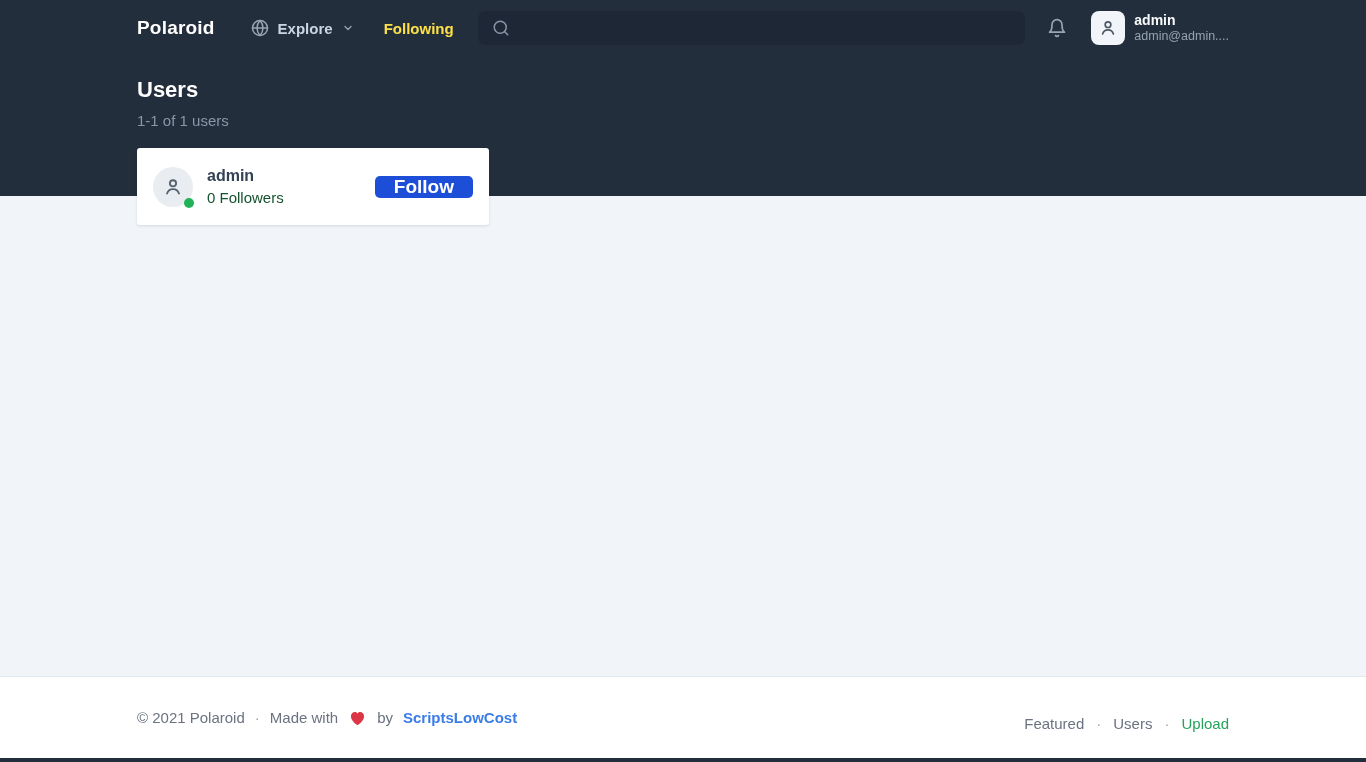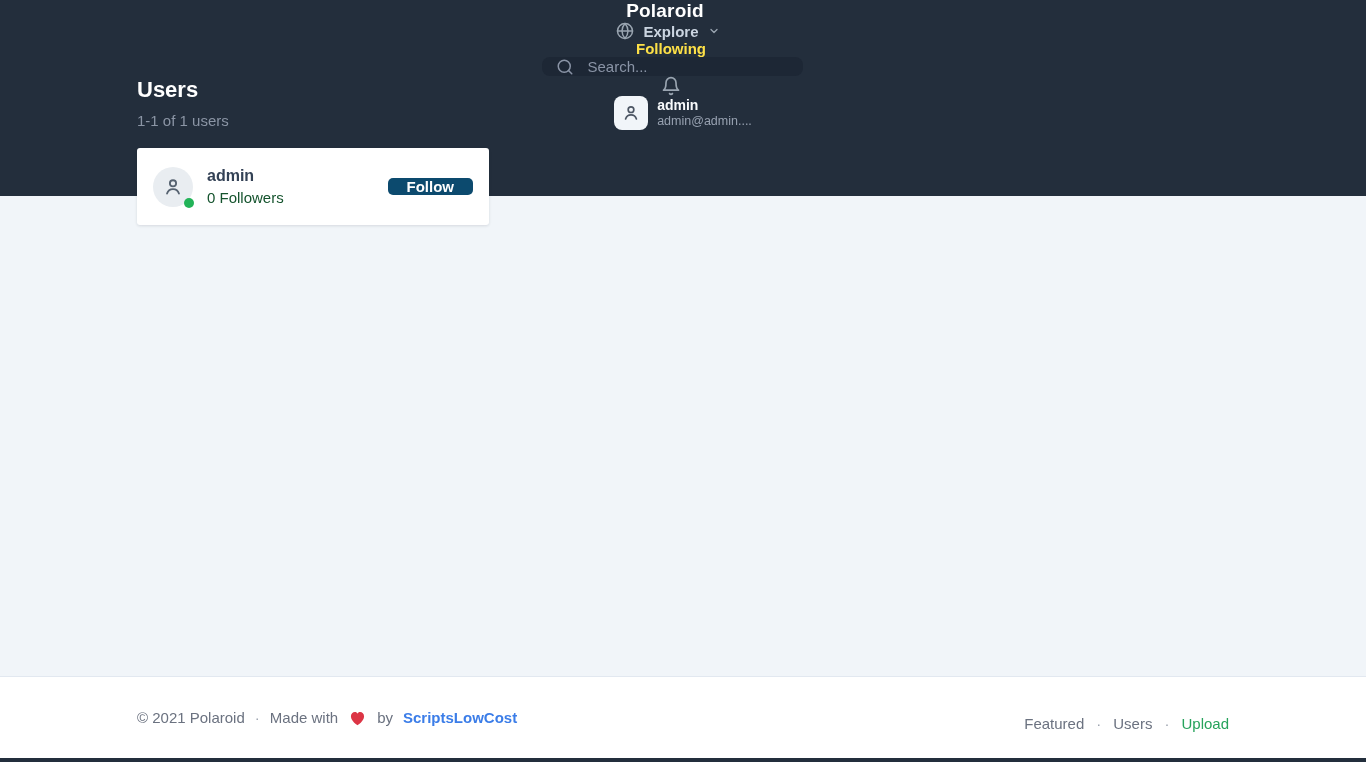--- a/index.html
+++ b/index.html
@@ -8,21 +8,21 @@
     width:1366px; height:762px;
     font-family:"Liberation Sans", sans-serif;
     background:#ffffff;
     overflow:hidden;
   }
   .container { width:1092px; margin:0 auto; }
 
   
   .hero { background:#232e3c; height:196px; }
 
-  .navbar { display:flex; align-items:center; height:56px;flex-direction:column; }
+  .navbar { display:flex; align-items:center; height:56px; }
   .brand { color:#ffffff; font-weight:700; font-size:19px; letter-spacing:.2px; margin-right:36px; cursor:pointer; }
   .nav-explore { display:flex; align-items:center; gap:9px; color:#cbd5e1; font-weight:600; font-size:15px; margin-right:30px; cursor:pointer; }
   .nav-following { color:#fde047; font-weight:600; font-size:15px; text-decoration:none; margin-right:24px; cursor:pointer; }
   .nav-search { flex:1; display:flex; align-items:center; gap:12px; background:#1d2735; border-radius:8px; height:34px; padding:0 14px; margin-right:22px; }
   .nav-search input { background:transparent; border:none; outline:none; color:#cbd5e1; font-size:15px; width:100%; }
   .nav-search input::placeholder { color:#8a94a6; }
   .bell-btn { margin-right:24px; background:none; border:none; padding:0; cursor:pointer; display:flex; align-items:center; }
   .nav-user { display:flex; align-items:center; gap:9px; cursor:pointer; }
   .nav-avatar { width:34px; height:34px; background:#f1f5f9; border-radius:8px; display:flex; align-items:center; justify-content:center; flex:none; }
   .nav-user-name { color:#f8fafc; font-size:14px; font-weight:600; line-height:1.2; }
@@ -36,21 +36,21 @@
 
   
   .content { background:#f1f5f9; height:480px; }
   .cards { display:grid; grid-template-columns:repeat(3,1fr); gap:18px; position:relative; top:-48px; }
   .user-card { background:#ffffff; border-radius:3px; box-shadow:0 1px 3px rgba(16,24,40,.12); display:flex; align-items:center; padding:18px 16px; height:77px; cursor:pointer; }
   .avatar-wrap { position:relative; width:40px; height:40px; margin-right:14px; flex:none; }
   .card-avatar { width:40px; height:40px; border-radius:50%; background:#e9edf1; display:flex; align-items:center; justify-content:center; }
   .online-dot { position:absolute; right:-1px; bottom:-1px; width:10px; height:10px; border-radius:50%; background:#22b358; }
   .card-name { font-size:16px; font-weight:600; color:#334155; line-height:1.2; }
   .card-followers { font-size:15px; color:#14532d; margin-top:4px; line-height:1.2; }
-  .follow-btn { margin-left:auto; background:#0c4a6e; color:#ffffff; border:none; border-radius:5px; font-weight:700; font-size:15px; padding:0 19px; cursor:pointer; font-family:inherit; }
+  .follow-btn { margin-left:auto; background:#1d4ed8; color:#ffffff; border:none; border-radius:5px; font-weight:700; font-size:19px; padding:0 19px; cursor:pointer; font-family:inherit; }
 
   
   .footer { border-top:1px solid #e2e8f0; background:#ffffff; height:82px; display:flex; align-items:center; }
   .footer-inner { width:1092px; margin:0 auto; display:flex; justify-content:space-between; align-items:center; font-size:15px; color:#6b7280; }
   .footer-left { display:flex; align-items:center; gap:10px; }
   .footer-right { display:flex; align-items:center; gap:12px;margin-top:11px; }
   .dot-sep { color:#9ca3af; }
   .credit-link { color:#3b7de8; font-weight:700; text-decoration:none; cursor:pointer; }
   .footer-link { color:#6b7280; text-decoration:none; cursor:pointer; }
   .footer-link.upload { color:#27a35c; font-weight:400; }
@@ -86,21 +86,20 @@
 
       <a class="nav-following">Following</a>
 
       <div class="nav-search">
         <span>
           <svg width="18" height="18" viewBox="0 0 24 24" fill="none" stroke="#8a94a6" stroke-width="2" stroke-linecap="round" stroke-linejoin="round">
             <circle cx="11" cy="11" r="8"></circle>
               <line x1="21" y1="21" x2="16.65" y2="16.65"></line>
           </svg>
         </span>
-        <input type="text" placeholder="Search..." style="">
       </div>
 
       <button class="bell-btn">
         <span>
           <svg width="20" height="20" viewBox="0 0 24 24" fill="none" stroke="#9aa5b1" stroke-width="2" stroke-linecap="round" stroke-linejoin="round">
             <path d="M18 8A6 6 0 0 0 6 8c0 7-3 9-3 9h18s-3-2-3-9"></path>
             <path d="M13.73 21a2 2 0 0 1-3.46 0"></path>
           </svg>
         </span>
       </button>

